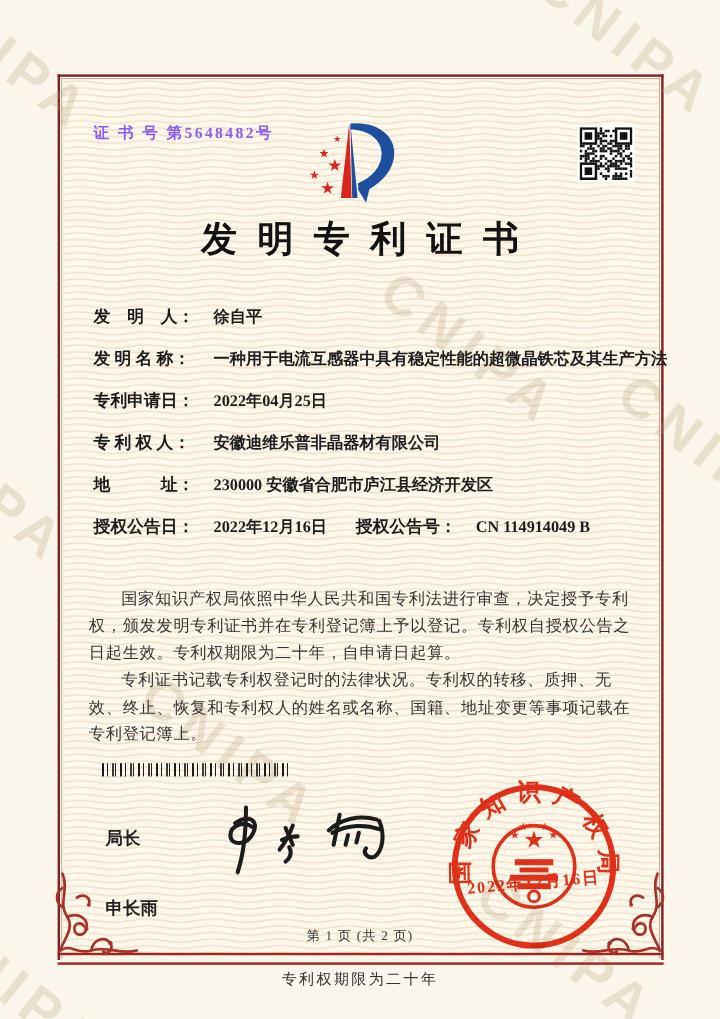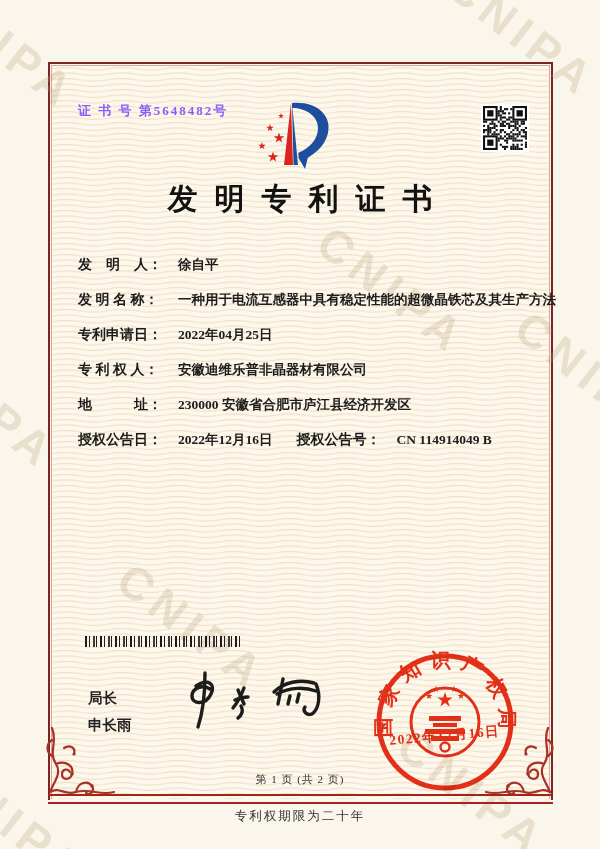--- a/index.html
+++ b/index.html
@@ -39,21 +39,21 @@
   .paras{position:absolute;left:74px;right:62px;top:488px;z-index:5;
          font-size:13.5px;line-height:1.68;letter-spacing:0.6px;color:#343434;}
   .paras p{margin:0;text-indent:2em;}
 
   .barcode{position:absolute;left:85px;top:636px;width:156px;height:11px;z-index:5;
     background:repeating-linear-gradient(90deg,#1c1c1c 0 2px,transparent 2px 4px,#1c1c1c 4px 5px,
       transparent 5px 8px,#3a3a3a 8px 10px,transparent 10px 11px,#1c1c1c 11px 12px,transparent 12px 15px);}
 
   .director-label{position:absolute;left:88px;top:689px;z-index:5;
     font-family:"Liberation Sans",sans-serif;font-size:14.5px;font-weight:700;color:#222;}
-  .director-name{position:absolute;left:88px;top:716px;z-index:5;
+  .director-name{position:absolute;left:88px;top:748px;z-index:5;
     font-family:"Liberation Sans",sans-serif;font-size:14.5px;font-weight:700;color:#222;}
   .signature{position:absolute;left:178px;top:668px;z-index:5;}
 
   .seal{position:absolute;left:365px;top:642px;z-index:6;mix-blend-mode:multiply;opacity:0.95;}
 
   .page-number{position:absolute;left:0;right:0;top:772px;z-index:5;text-align:center;font-size:11px;color:#333;letter-spacing:1px;font-family:Liberation Serif, serif;}
   .continuation{position:absolute;left:0;right:0;top:808px;z-index:5;text-align:center;font-size:12.5px;color:#333;letter-spacing:2px;}
 </style>
 </head>
 <body>
@@ -299,20 +299,24 @@
       <span class="flabel">专 利 权 人：</span><span class="fvalue">安徽迪维乐普非晶器材有限公司</span>
     </div>
     <div class="row">
       <span class="flabel">地　　　址：</span><span class="fvalue">230000 安徽省合肥市庐江县经济开发区</span>
     </div>
     <div class="row">
       <span class="flabel">授权公告日：</span><span class="fvalue">2022年12月16日</span><span class="flabel pair2">授权公告号：</span><span class="fvalue">CN 114914049 B</span>
     </div>
   </div>
 
+  <div class="paras">
+    <p>国家知识产权局依照中华人民共和国专利法进行审查，决定授予专利权，颁发发明专利证书并在专利登记簿上予以登记。专利权自授权公告之日起生效。专利权期限为二十年，自申请日起算。</p>
+    <p>专利证书记载专利权登记时的法律状况。专利权的转移、质押、无效、终止、恢复和专利权人的姓名或名称、国籍、地址变更等事项记载在专利登记簿上。</p>
+  </div>
 
   <div class="barcode"></div>
 
   <div class="director-label">局长</div>
   <div class="director-name">申长雨</div>
   <svg class="signature" width="168" height="64" viewBox="0 0 168 64">
     <g stroke="#1c1c1c" fill="none" stroke-width="3.4" stroke-linecap="round" stroke-linejoin="round">
       <path d="M18,18 C30,10 38,16 33,26 C28,37 14,37 14,28 C14,20 25,16 32,21"></path>
       <path d="M27,5 C27,22 25,44 20,59"></path>
       <path d="M66,20 C63,28 59,35 55,40"></path>

